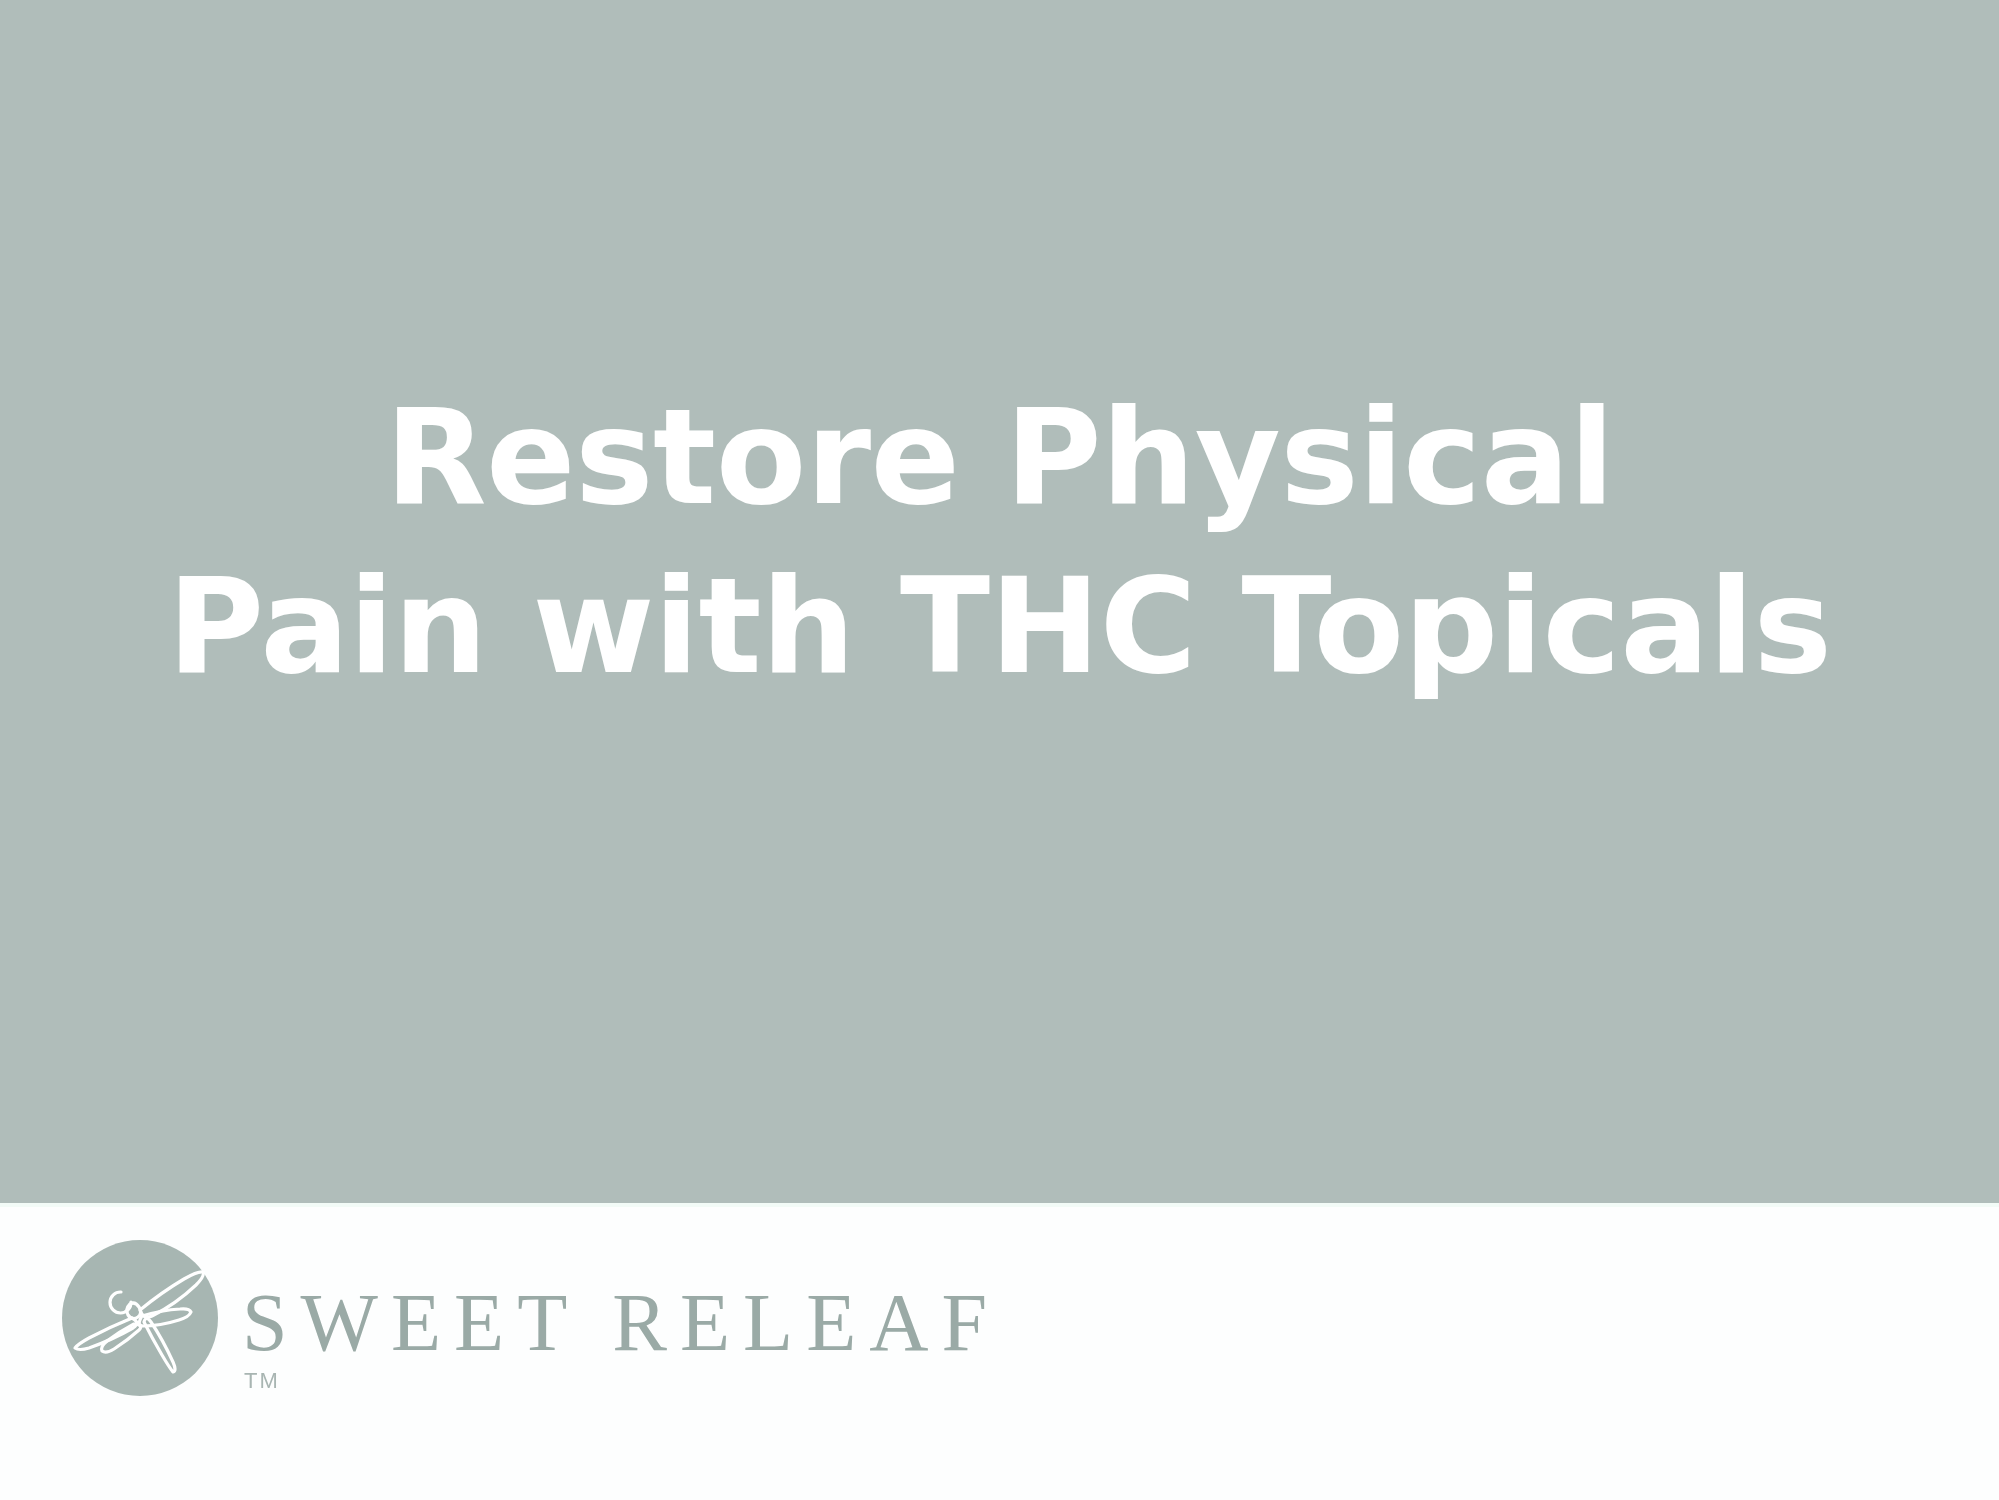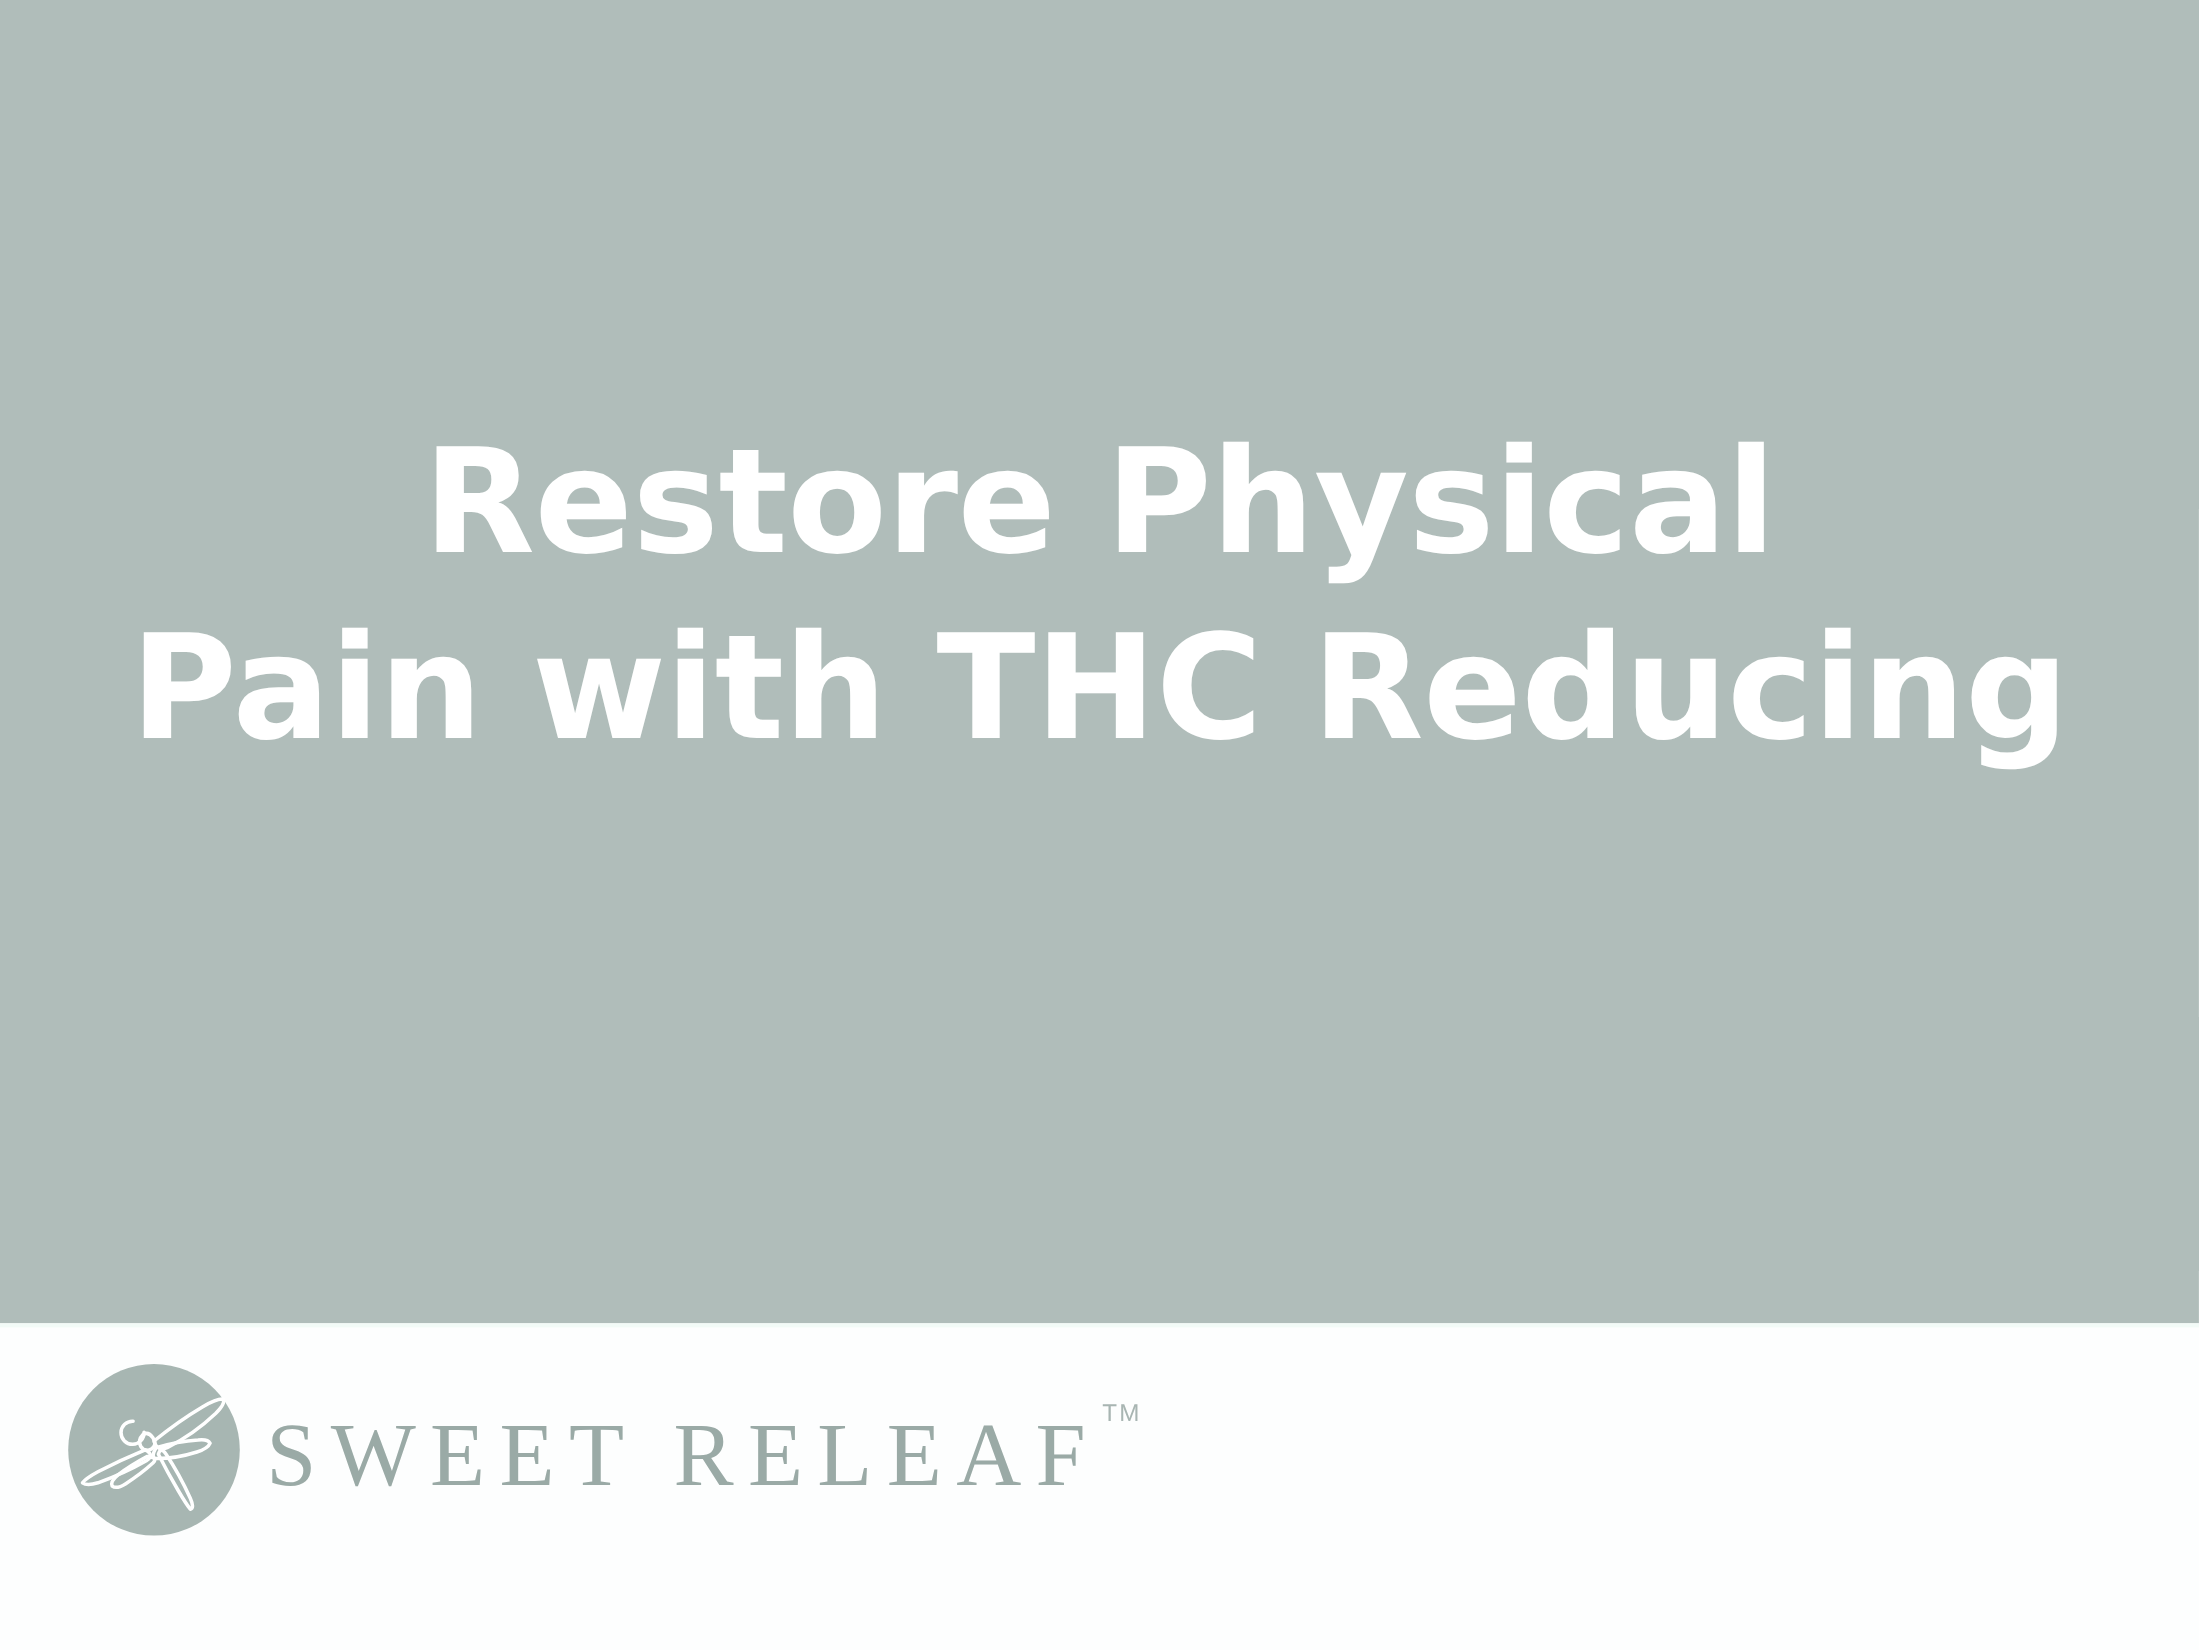--- a/index.html
+++ b/index.html
@@ -86,20 +86,21 @@
     display: block;
     width: 160px;
     height: 160px;
   }
   .logo-wordmark {
     position: relative;
     margin-left: 22px;
     display: flex;
     align-items: flex-start;
     height: 100px;
+    flex-direction: column;
   }
   .wordmark-text {
     font-family: "Liberation Serif", "DejaVu Serif", serif;
     font-weight: 400;
     font-size: 82px;
     line-height: 1;
     letter-spacing: 13px;
     color: #9aaaa6;
     white-space: nowrap;
     margin-top: 14px;
@@ -114,21 +115,21 @@
   }
 </style>
 </head>
 <body>
 
 <div id="page">
 
   <section class="hero-banner">
     <h1 class="hero-title">
       <span class="line">Restore Physical</span>
-      <span class="line">Pain with THC Reducing</span>
+      <span class="line">Pain with THC Topicals</span>
     </h1>
   </section>
 
   <div class="banner-seam"></div>
 
   <footer class="footer-bar"></footer>
 
   <div class="logo-lockup">
 
     <div class="logo-mark">

